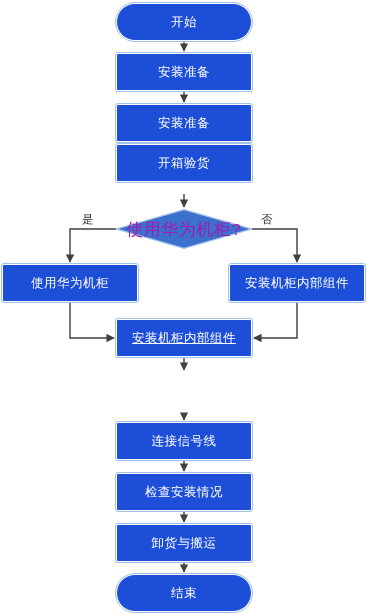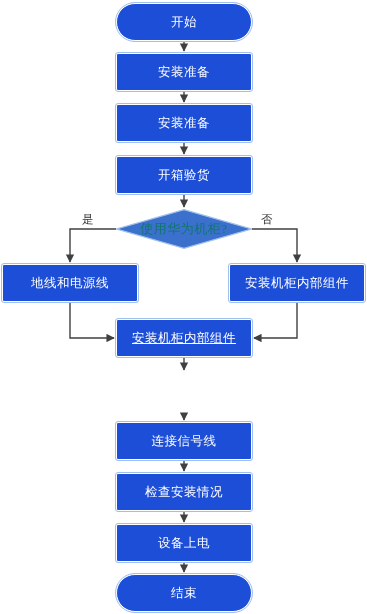--- a/index.html
+++ b/index.html
@@ -68,24 +68,24 @@
   }
   .diamond-label {
     position: absolute;
     left: 0;
     top: 0;
     width: 100%;
     height: 100%;
     display: flex;
     align-items: center;
     justify-content: center;
-    color: #0f766e;
-    font-size: 13px;
+    color: #a21caf;
+    font-size: 17px;
     letter-spacing: 0.5px;
-    font-family: Liberation Serif, serif;
+    font-family: Liberation Mono, monospace;
     pointer-events: none;
   }
   .edge-label {
     position: absolute;
     color: #333333;
     font-size: 11.5px;
     font-family: "DejaVu Serif", "Liberation Serif", serif;
     white-space: nowrap;
   }
 </style>
@@ -135,54 +135,54 @@
   </div>
 
   <div class="node process" style="left:116px; top:53px; width:136px; height:38px;">
     <span class="label">安装准备</span>
   </div>
 
   <div class="node process" style="left:116px; top:104px; width:136px; height:38px;">
     <span class="label">安装准备</span>
   </div>
 
-  <div class="node process" style="left:116px; top:156px; width:136px; height:38px;">
+  <div class="node process" style="left:116px; top:144px; width:136px; height:38px;">
     <span class="label">开箱验货</span>
   </div>
 
   <div class="diamond-wrap" style="left:116px; top:209px; width:136px; height:40px;">
     <svg width="136" height="40" viewBox="0 0 136 40">
       <polygon points="68,0.7 135.3,20 68,39.3 0.7,20" fill="#3b70cd" stroke="#9fc0ea" stroke-width="1.2"></polygon>
     </svg>
     <div class="diamond-label">使用华为机柜?</div>
   </div>
 
   <div class="node process" style="left:2px; top:264px; width:136px; height:38px;">
-    <span class="label">地线和电源线</span>
+    <span class="label">使用华为机柜</span>
   </div>
 
   <div class="node process" style="left:229px; top:264px; width:136px; height:38px;">
     <span class="label">安装机柜内部组件</span>
   </div>
 
   <div class="node process" style="left:116px; top:319px; width:136px; height:38px;text-decoration:underline;">
     <span class="label">安装机柜内部组件</span>
   </div>
 
 
   <div class="node process" style="left:116px; top:473px; width:136px; height:38px;">
     <span class="label">检查安装情况</span>
   </div>
 
   <div class="node process" style="left:116px; top:422px; width:136px; height:38px;">
     <span class="label">连接信号线</span>
   </div>
 
   <div class="node process" style="left:116px; top:524px; width:136px; height:38px;">
-    <span class="label">设备上电</span>
+    <span class="label">卸货与搬运</span>
   </div>
 
   <div class="node terminator" style="left:116px; top:574px; width:136px; height:38px;text-align:right;">
     <span class="label">结束</span>
   </div>
 
   <div class="edge-label" style="left:82px; top:212px;">是</div>
   <div class="edge-label" style="left:261px; top:212px;">否</div>
 
 </div>

